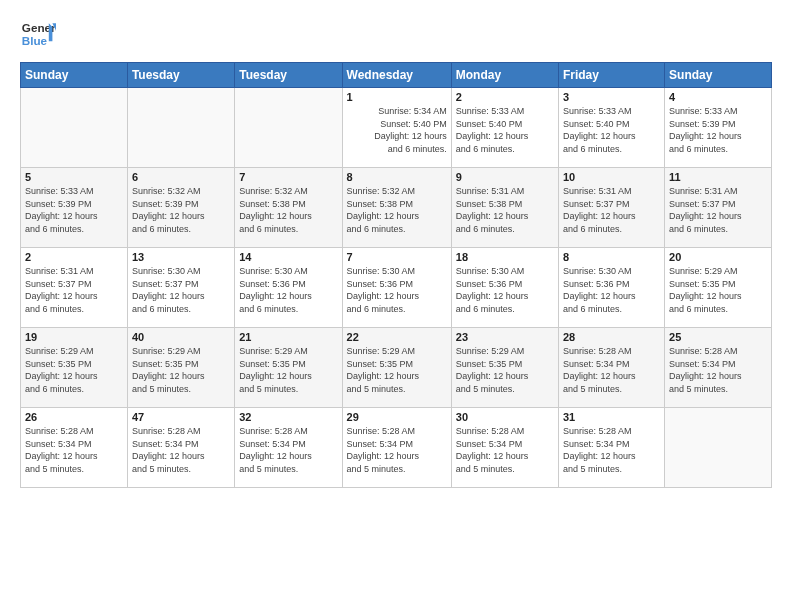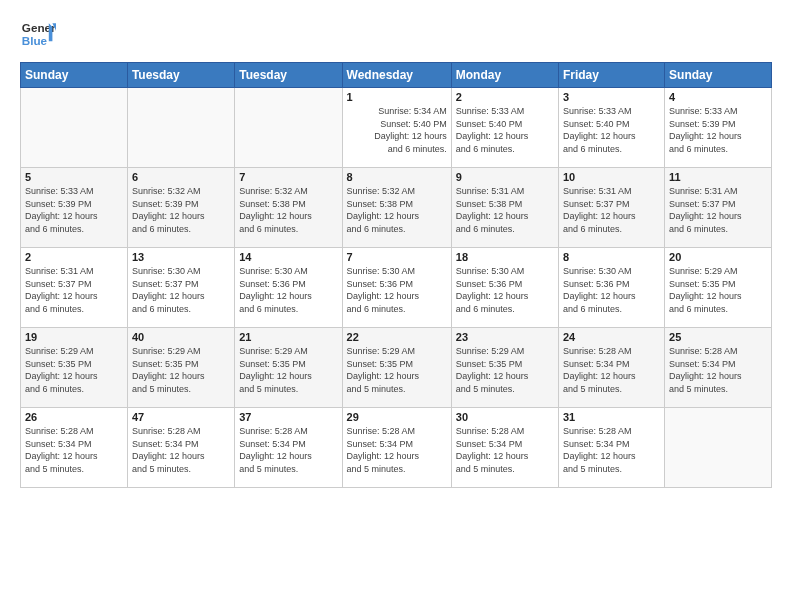--- a/index.html
+++ b/index.html
@@ -287,21 +287,21 @@
 and 5 minutes.</div>
           </td>
           <td>
             <div class="day-num">23</div>
             <div class="day-info" style="white-space: pre-line;">Sunrise: 5:29 AM
 Sunset: 5:35 PM
 Daylight: 12 hours
 and 5 minutes.</div>
           </td>
           <td>
-            <div class="day-num">24</div>
+            <div class="day-num">28</div>
             <div class="day-info" style="white-space: pre-line;">Sunrise: 5:28 AM
 Sunset: 5:34 PM
 Daylight: 12 hours
 and 5 minutes.</div>
           </td>
           <td>
             <div class="day-num">25</div>
             <div class="day-info" style="white-space: pre-line;">Sunrise: 5:28 AM
 Sunset: 5:34 PM
 Daylight: 12 hours
@@ -317,21 +317,21 @@
 and 5 minutes.</div>
           </td>
           <td>
             <div class="day-num">47</div>
             <div class="day-info" style="white-space: pre-line;">Sunrise: 5:28 AM
 Sunset: 5:34 PM
 Daylight: 12 hours
 and 5 minutes.</div>
           </td>
           <td>
-            <div class="day-num">37</div>
+            <div class="day-num">32</div>
             <div class="day-info" style="white-space: pre-line;">Sunrise: 5:28 AM
 Sunset: 5:34 PM
 Daylight: 12 hours
 and 5 minutes.</div>
           </td>
           <td>
             <div class="day-num">29</div>
             <div class="day-info" style="white-space: pre-line;">Sunrise: 5:28 AM
 Sunset: 5:34 PM
 Daylight: 12 hours

